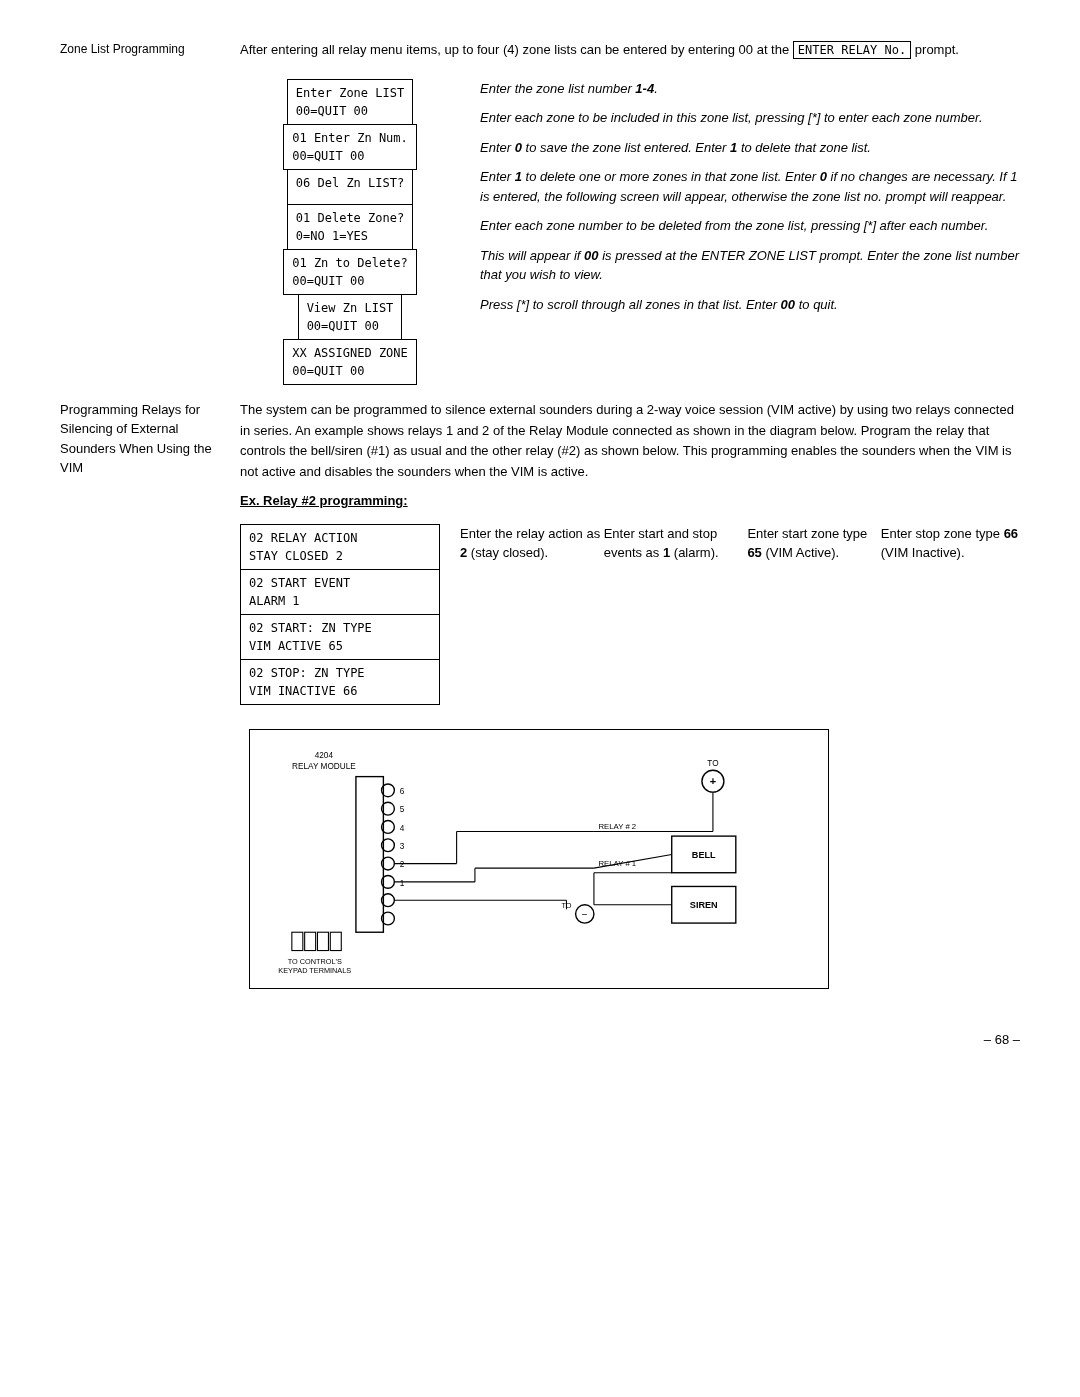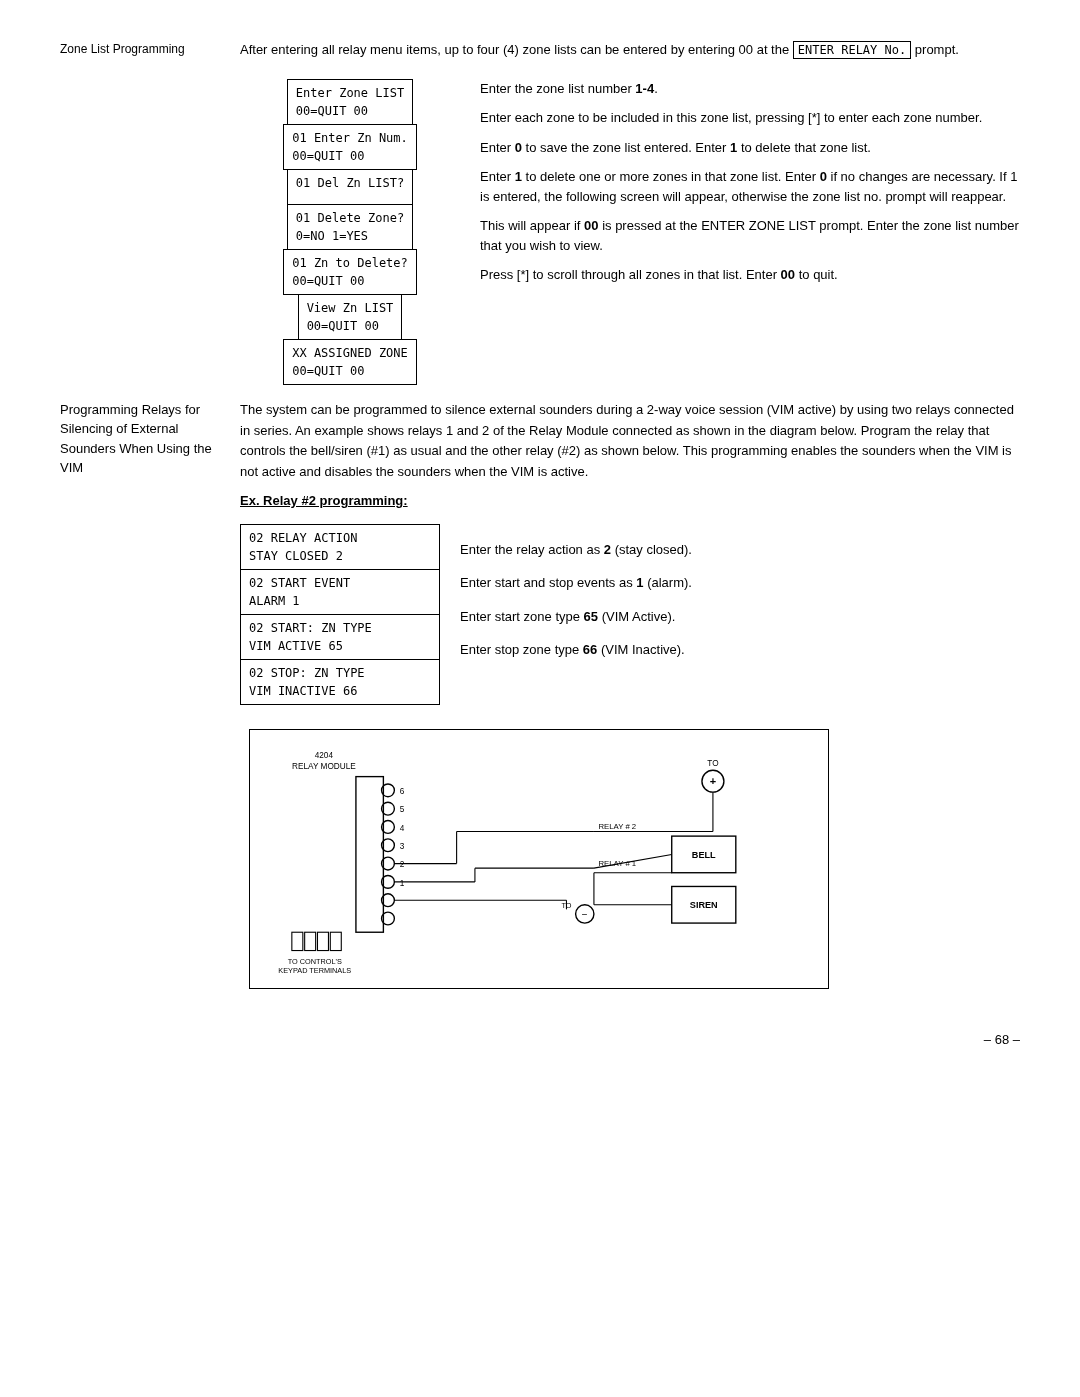--- a/index.html
+++ b/index.html
@@ -70,20 +70,21 @@
     .prompts-descriptions {
       flex: 1;
       display: flex;
       flex-direction: column;
       gap: 2px;
     }
     .desc-item {
       font-size: 13px;
       line-height: 1.5;
       margin-bottom: 8px;
+      font-style: italic;
     }
 
     
     .relay-programming-section {
       display: flex;
       gap: 20px;
       margin-top: 10px;
       margin-bottom: 10px;
     }
     .relay-label {
@@ -125,22 +126,21 @@
       padding: 4px 8px;
       margin-bottom: -1px;
       font-family: monospace;
       font-size: 12px;
       line-height: 1.5;
       min-height: 40px;
     }
     .relay-descriptions {
       flex: 1;
       display: flex;
-      flex-direction: column;
-      margin-top: 16px;
+      flex-direction: row;
     }
     .relay-desc-item {
       font-size: 13px;
       line-height: 1.5;
       margin-bottom: 14px;
     }
 
     
     .page-footer {
       text-align: right;
@@ -162,32 +162,33 @@
     </div>
   </div>
 
   <div class="prompts-section">
 
     <div style="width:160px; min-width:160px;"></div>
 
     <div class="prompts-boxes">
       <div class="prompt-box">Enter Zone  LIST<br>00=QUIT   00</div>
       <div class="prompt-box">01  Enter Zn Num.<br>00=QUIT   00</div>
-      <div class="prompt-box">01  Del Zn LIST?</div>
+      <div class="prompt-box">06  Del Zn LIST?</div>
       <div class="prompt-box">01  Delete Zone?<br>0=NO    1=YES</div>
       <div class="prompt-box">01  Zn to Delete?<br>00=QUIT  00</div>
       <div class="prompt-box">View Zn LIST<br>00=QUIT  00</div>
       <div class="prompt-box">XX ASSIGNED ZONE<br>00=QUIT  00</div>
     </div>
 
     <div class="prompts-descriptions">
       <div class="desc-item">Enter the zone list number <b>1-4</b>.</div>
       <div class="desc-item">Enter each zone to be included in this zone list, pressing [*] to enter each zone number.</div>
       <div class="desc-item">Enter <b>0</b> to save the zone list entered. Enter <b>1</b> to delete that zone list.</div>
       <div class="desc-item">Enter <b>1</b> to delete one or more zones in that zone list. Enter <b>0</b> if no changes are necessary. If 1 is entered, the following screen will appear, otherwise the zone list no. prompt will reappear.</div>
+      <div class="desc-item">Enter each zone number to be deleted from the zone list, pressing [*] after each number.</div>
       <div class="desc-item">This will appear if <b>00</b> is pressed at the ENTER ZONE LIST prompt. Enter the zone list number that you wish to view.</div>
       <div class="desc-item">Press [*] to scroll through all zones in that list. Enter <b>00</b> to quit.</div>
     </div>
   </div>
 
   <div class="relay-programming-section">
     <div class="relay-label">Programming Relays for Silencing of External Sounders When Using the VIM</div>
     <div class="relay-content">
       <p>The system can be programmed to silence external sounders during a 2-way voice session (VIM active) by using two relays connected in series. An example shows relays 1 and 2 of the Relay Module connected as shown in the diagram below. Program the relay that controls the bell/siren (#1) as usual and the other relay (#2) as shown below. This programming enables the sounders when the VIM is not active and disables the sounders when the VIM is active.</p>
     </div>

